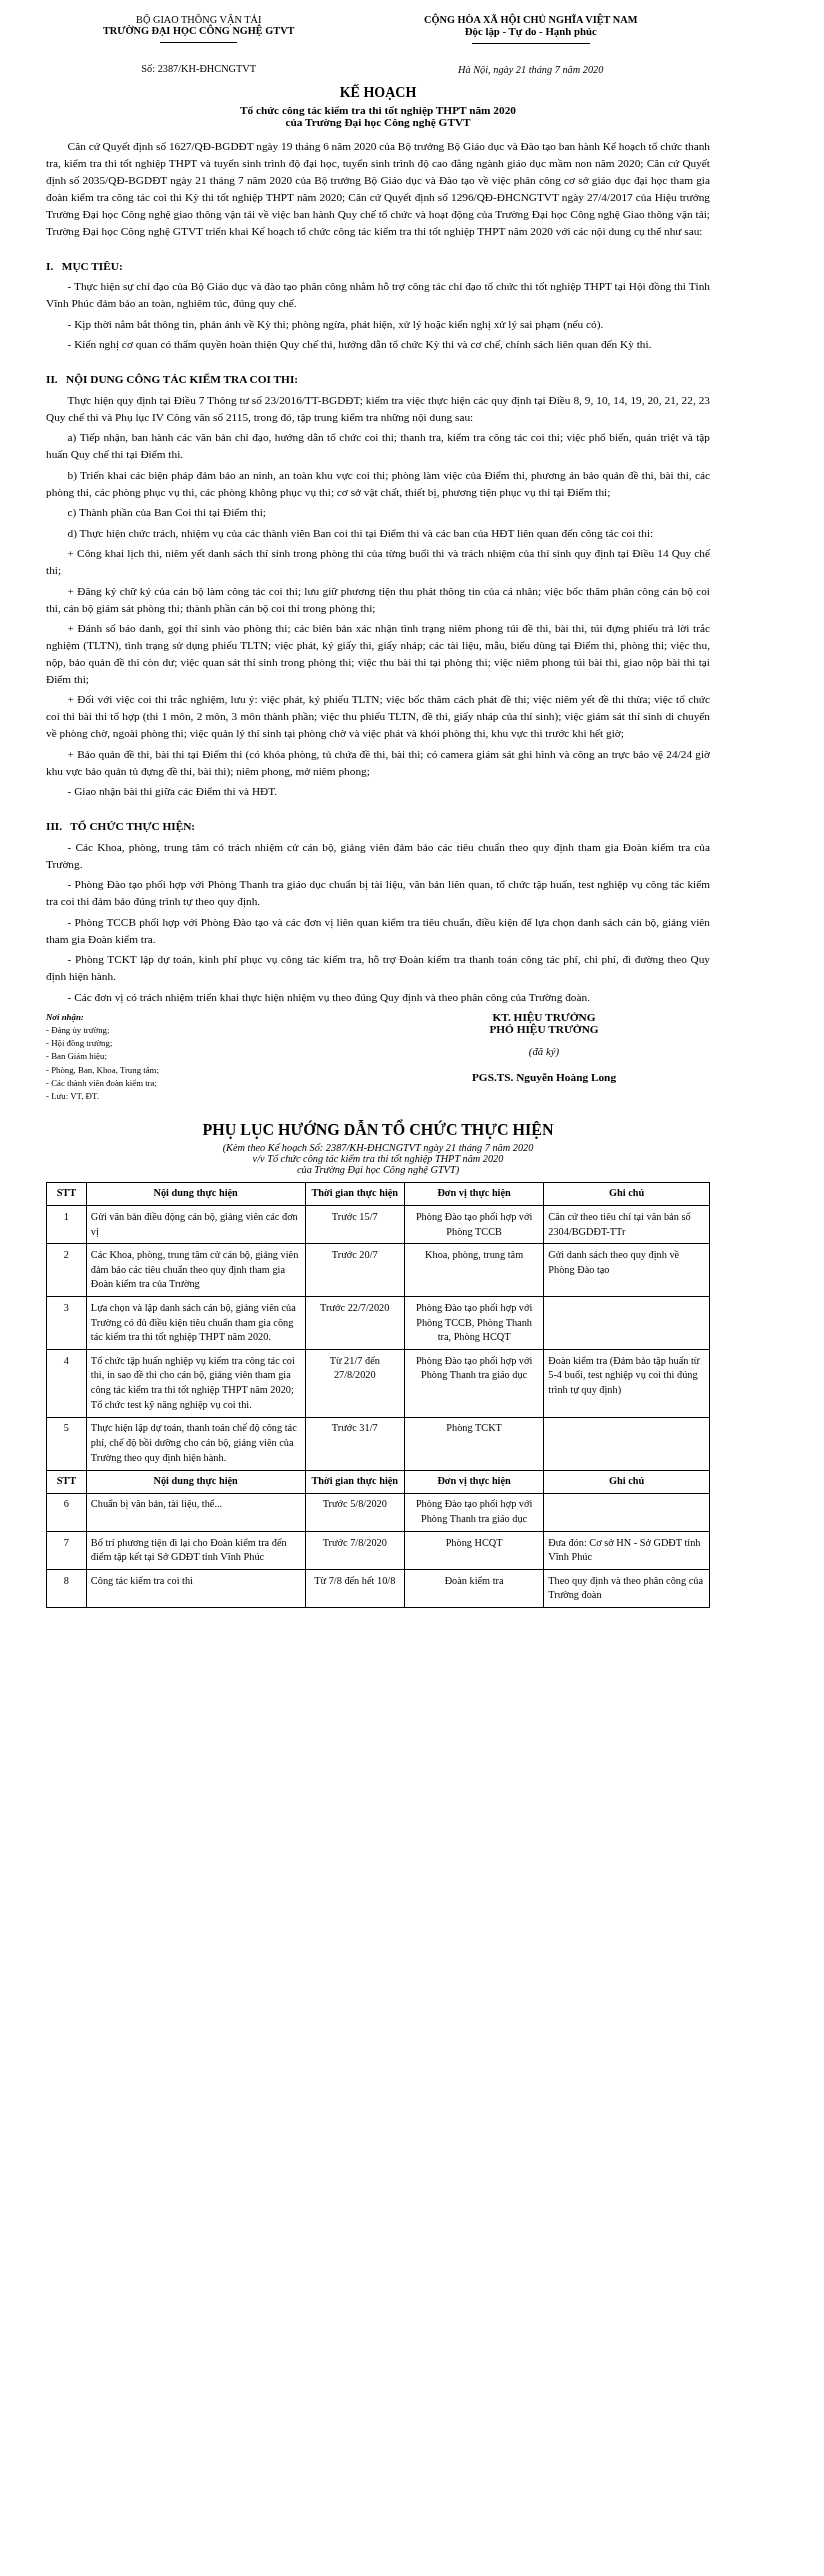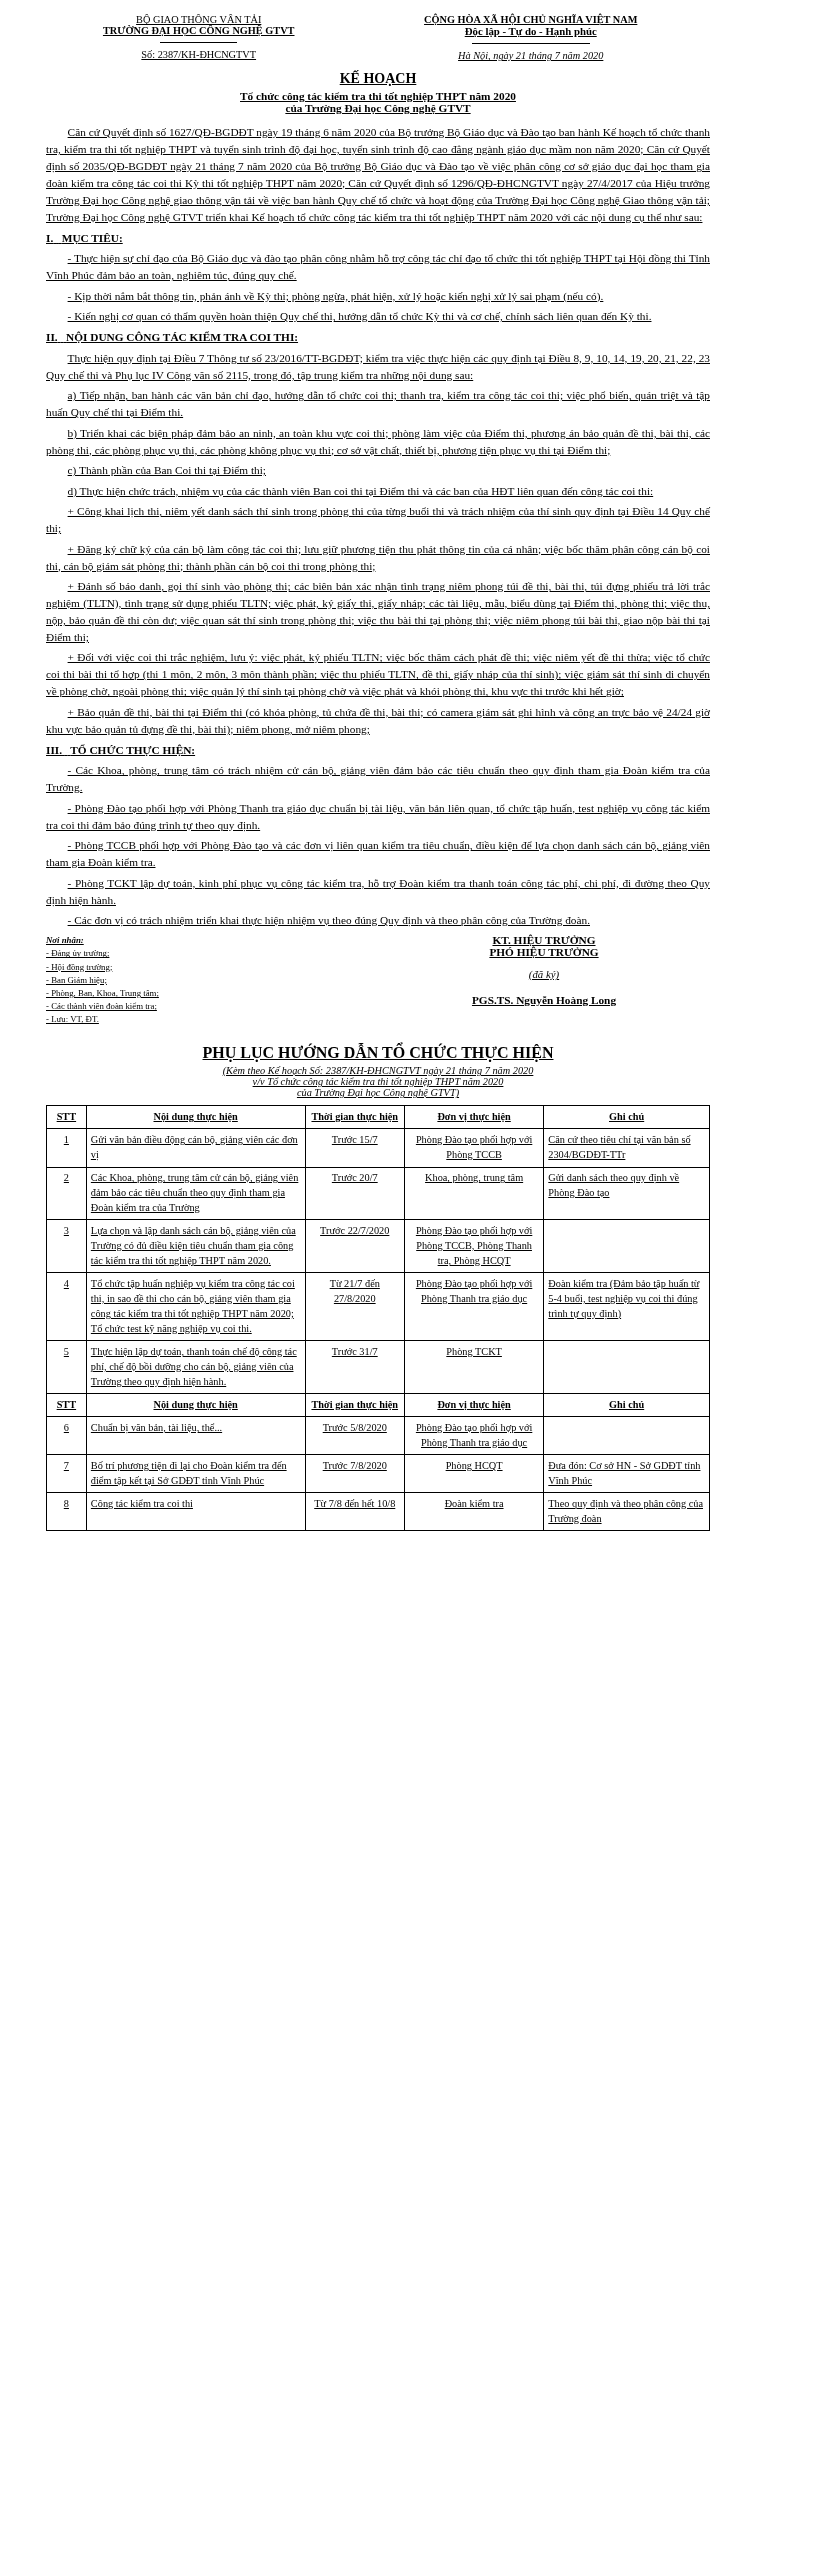--- a/index.html
+++ b/index.html
@@ -1,37 +1,37 @@
 <!DOCTYPE html>
 <html style="font-size:8.2px"><head>
 <meta charset="utf-8">
 <style>
   html, body { margin:0; padding:0; background:#ffffff; }
   body {
     width:824px;
     font-family:"Liberation Serif", serif;
     color:#000000;
   }
-  .page { width:756px; padding:14.4px 46px 20.6px 46px; box-sizing:border-box;text-decoration:underline; }
+  .page { width:756px; padding:14.4px 46px 20.6px 46px; box-sizing:border-box; }
 
   .hdr { display:flex; width:100%; }
   .hdr-left { width:46%; text-align:center; }
   .hdr-right { width:54%; text-align:center; }
   .b { font-weight:bold; }
   .u-short { display:inline-block; border-bottom:0.8px solid #000; width:77px; height:1.5px; }
   .u-short2 { display:inline-block; border-bottom:0.8px solid #000; width:118px; height:1.5px; }
   .f15 { font-size:10.3px; }
   .f16 { font-size:10.8px; }
   .f17 { font-size:11.3px; }
   .f18 { font-size:16px; }
   .f20 { font-size:14px; }
   .center { text-align:center; }
   .just { text-align:justify; }
   .mt4 { margin-top:3.1px; }
-  .mt8 { margin-top:4px; }
+  .mt8 { margin-top:18px; }
   .mt14 { margin-top:9.8px; }
   .mt20 { margin-top:14px; }
   .ital { font-style:italic; }
 
   p { margin:0 0 3.6px 0; line-height:1.5; }
   .ind { text-indent:21.6px; }
   .sec-title { font-weight:bold; }
 
   table.kh { border-collapse:collapse; width:100%; margin-top:7.2px;padding-left:24px; }
   table.kh th, table.kh td {
@@ -102,20 +102,21 @@
     <p class="f17 just ind">Thực hiện quy định tại Điều 7 Thông tư số 23/2016/TT-BGDĐT; kiểm tra việc thực hiện các quy định tại Điều 8, 9, 10, 14, 19, 20, 21, 22, 23 Quy chế thi và Phụ lục IV Công văn số 2115, trong đó, tập trung kiểm tra những nội dung sau:</p>
     <p class="f17 just ind">a) Tiếp nhận, ban hành các văn bản chỉ đạo, hướng dẫn tổ chức coi thi; thanh tra, kiểm tra công tác coi thi; việc phổ biến, quán triệt và tập huấn Quy chế thi tại Điểm thi.</p>
     <p class="f17 just ind">b) Triển khai các biện pháp đảm bảo an ninh, an toàn khu vực coi thi; phòng làm việc của Điểm thi, phương án bảo quản đề thi, bài thi, các phòng thi, các phòng phục vụ thi, các phòng không phục vụ thi; cơ sở vật chất, thiết bị, phương tiện phục vụ thi tại Điểm thi;</p>
     <p class="f17 just ind">c) Thành phần của Ban Coi thi tại Điểm thi;</p>
     <p class="f17 just ind">d) Thực hiện chức trách, nhiệm vụ của các thành viên Ban coi thi tại Điểm thi và các ban của HĐT liên quan đến công tác coi thi:</p>
     <p class="f17 just ind">+ Công khai lịch thi, niêm yết danh sách thí sinh trong phòng thi của từng buổi thi và trách nhiệm của thí sinh quy định tại Điều 14 Quy chế thi;</p>
     <p class="f17 just ind">+ Đăng ký chữ ký của cán bộ làm công tác coi thi; lưu giữ phương tiện thu phát thông tin của cá nhân; việc bốc thăm phân công cán bộ coi thi, cán bộ giám sát phòng thi; thành phần cán bộ coi thi trong phòng thi;</p>
     <p class="f17 just ind">+ Đánh số báo danh, gọi thí sinh vào phòng thi; các biên bản xác nhận tình trạng niêm phong túi đề thi, bài thi, túi đựng phiếu trả lời trắc nghiệm (TLTN), tình trạng sử dụng phiếu TLTN; việc phát, ký giấy thi, giấy nháp; các tài liệu, mẫu, biểu dùng tại Điểm thi, phòng thi; việc thu, nộp, bảo quản đề thi còn dư; việc quan sát thí sinh trong phòng thi; việc thu bài thi tại phòng thi; việc niêm phong túi bài thi, giao nộp bài thi tại Điểm thi;</p>
     <p class="f17 just ind">+ Đối với việc coi thi trắc nghiệm, lưu ý: việc phát, ký phiếu TLTN; việc bốc thăm cách phát đề thi; việc niêm yết đề thi thừa; việc tổ chức coi thi bài thi tổ hợp (thi 1 môn, 2 môn, 3 môn thành phần; việc thu phiếu TLTN, đề thi, giấy nháp của thí sinh); việc giám sát thí sinh di chuyển về phòng chờ, ngoài phòng thi; việc quản lý thí sinh tại phòng chờ và việc phát và khói phòng thi, khu vực thi trước khi hết giờ;</p>
     <p class="f17 just ind">+ Bảo quản đề thi, bài thi tại Điểm thi (có khóa phòng, tủ chứa đề thi, bài thi; có camera giám sát ghi hình và công an trực bảo vệ 24/24 giờ khu vực bảo quản tủ đựng đề thi, bài thi); niêm phong, mở niêm phong;</p>
+    <p class="f17 just ind">- Giao nhận bài thi giữa các Điểm thi và HĐT.</p>
   </div>
 
   <div class="mt8">
     <p class="f17 sec-title">
       <span>III.</span>
       <span>&nbsp;</span>
       <span>TỔ CHỨC THỰC HIỆN:</span>
     </p>
     <p class="f17 just ind">- Các Khoa, phòng, trung tâm có trách nhiệm cử cán bộ, giảng viên đảm bảo các tiêu chuẩn theo quy định tham gia Đoàn kiểm tra của Trường.</p>
     <p class="f17 just ind">- Phòng Đào tạo phối hợp với Phòng Thanh tra giáo dục chuẩn bị tài liệu, văn bản liên quan, tổ chức tập huấn, test nghiệp vụ công tác kiểm tra coi thi đảm bảo đúng trình tự theo quy định.</p>

